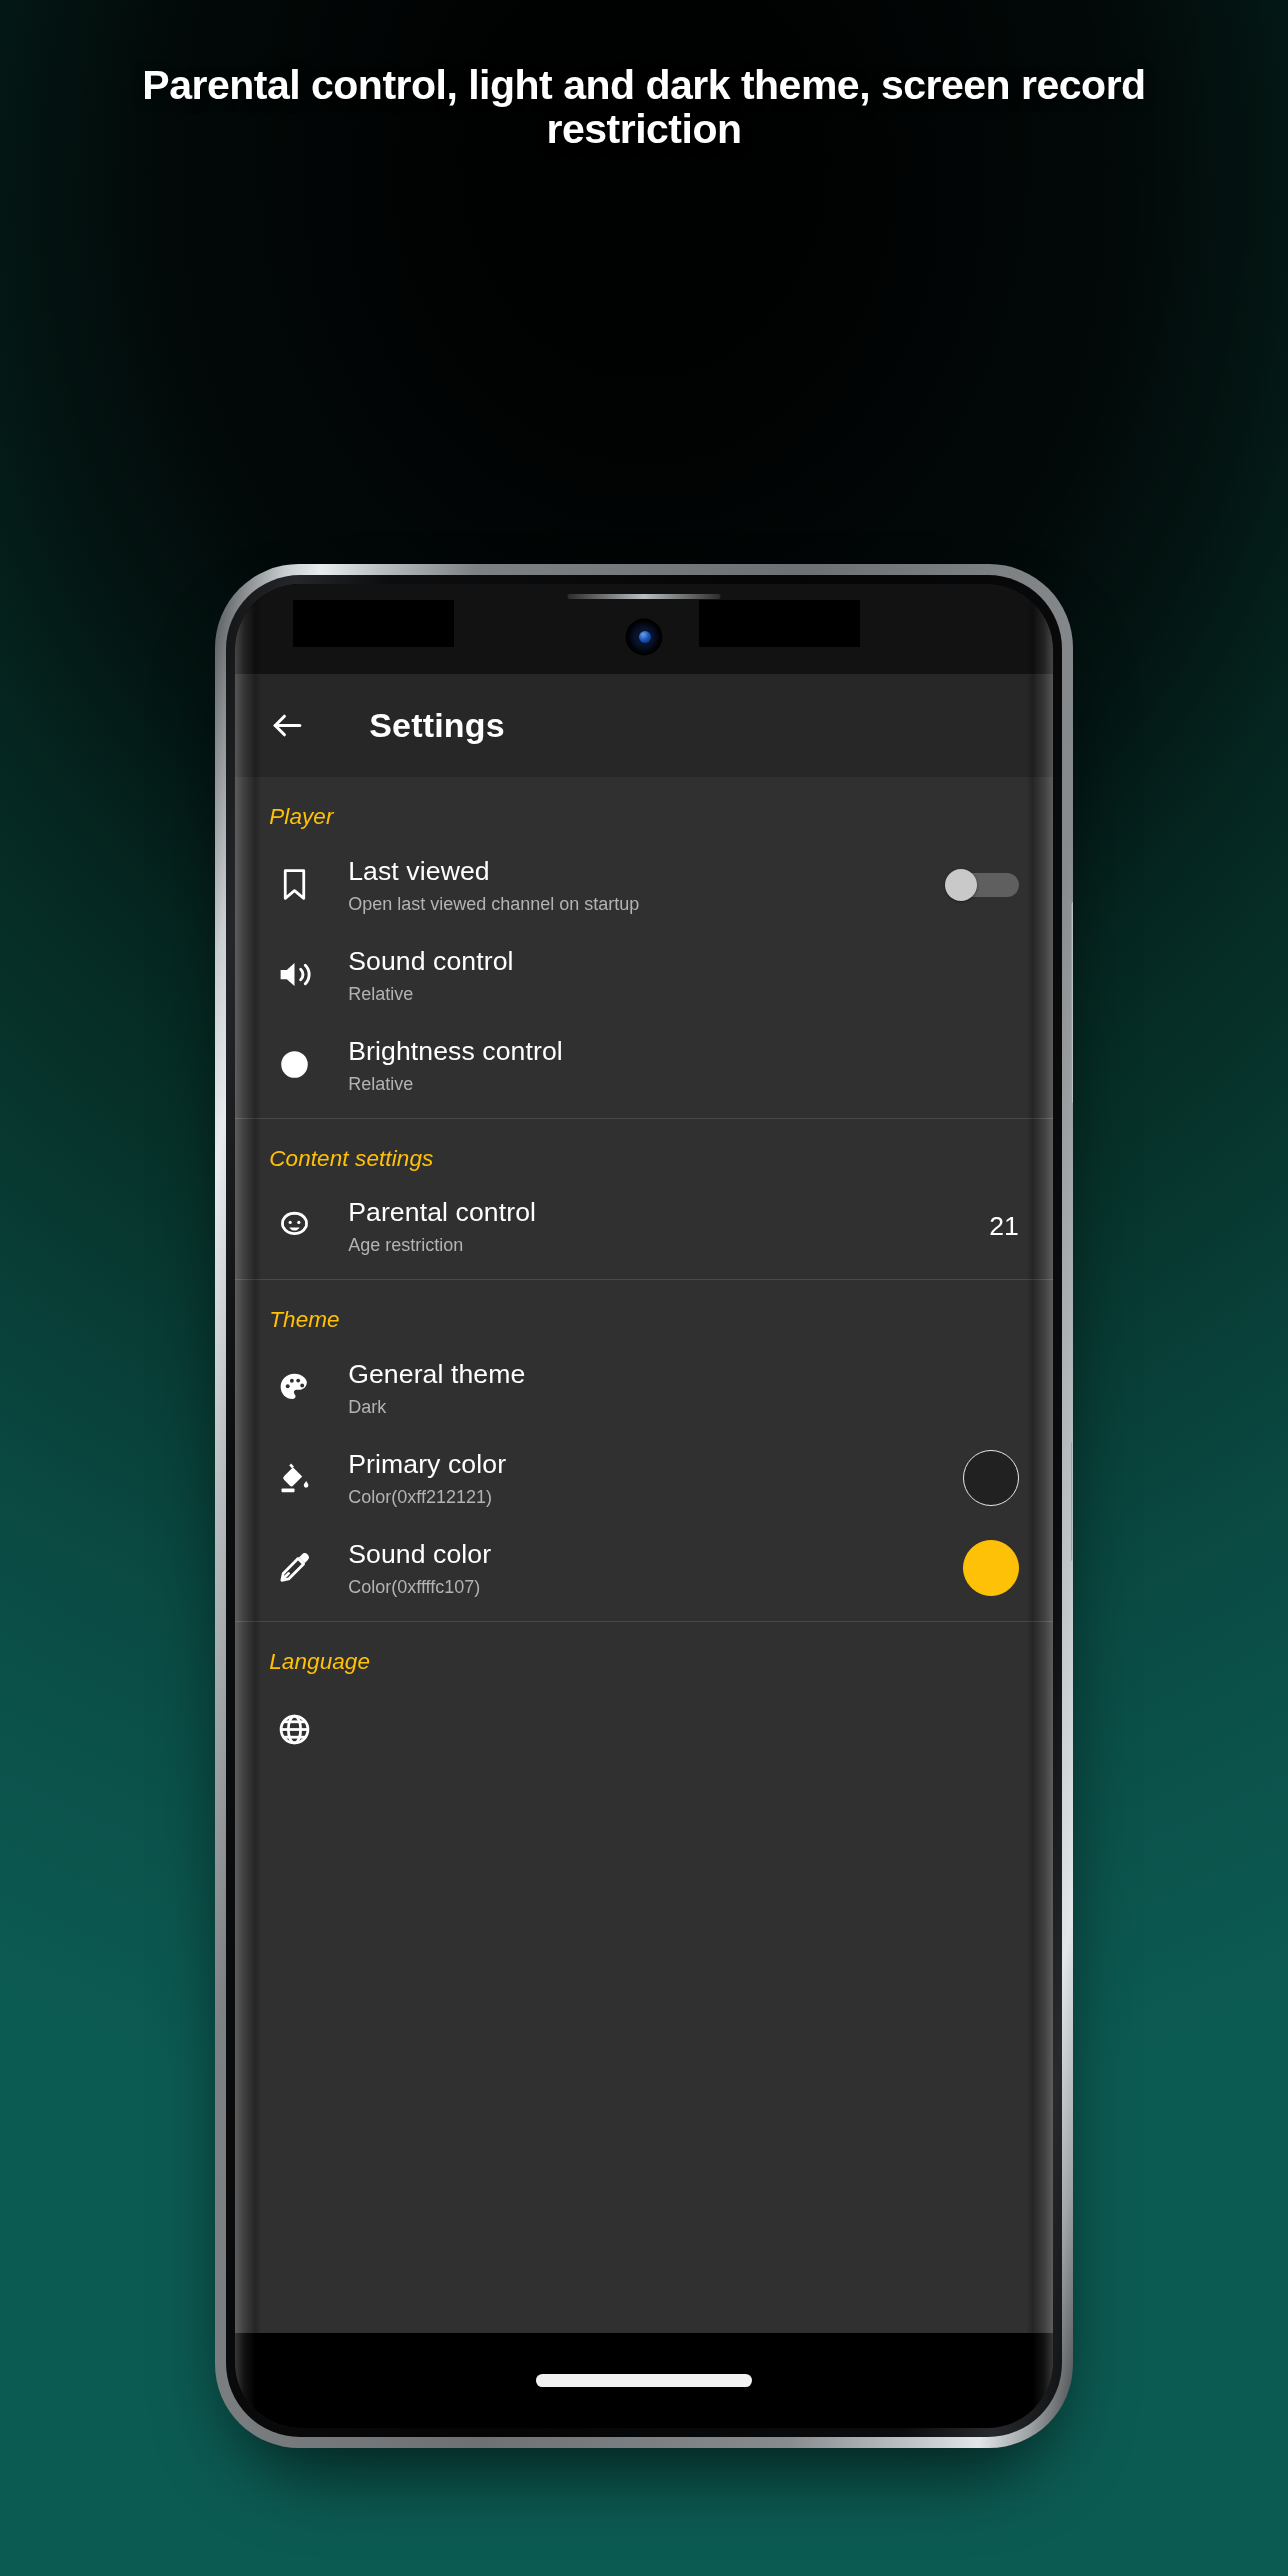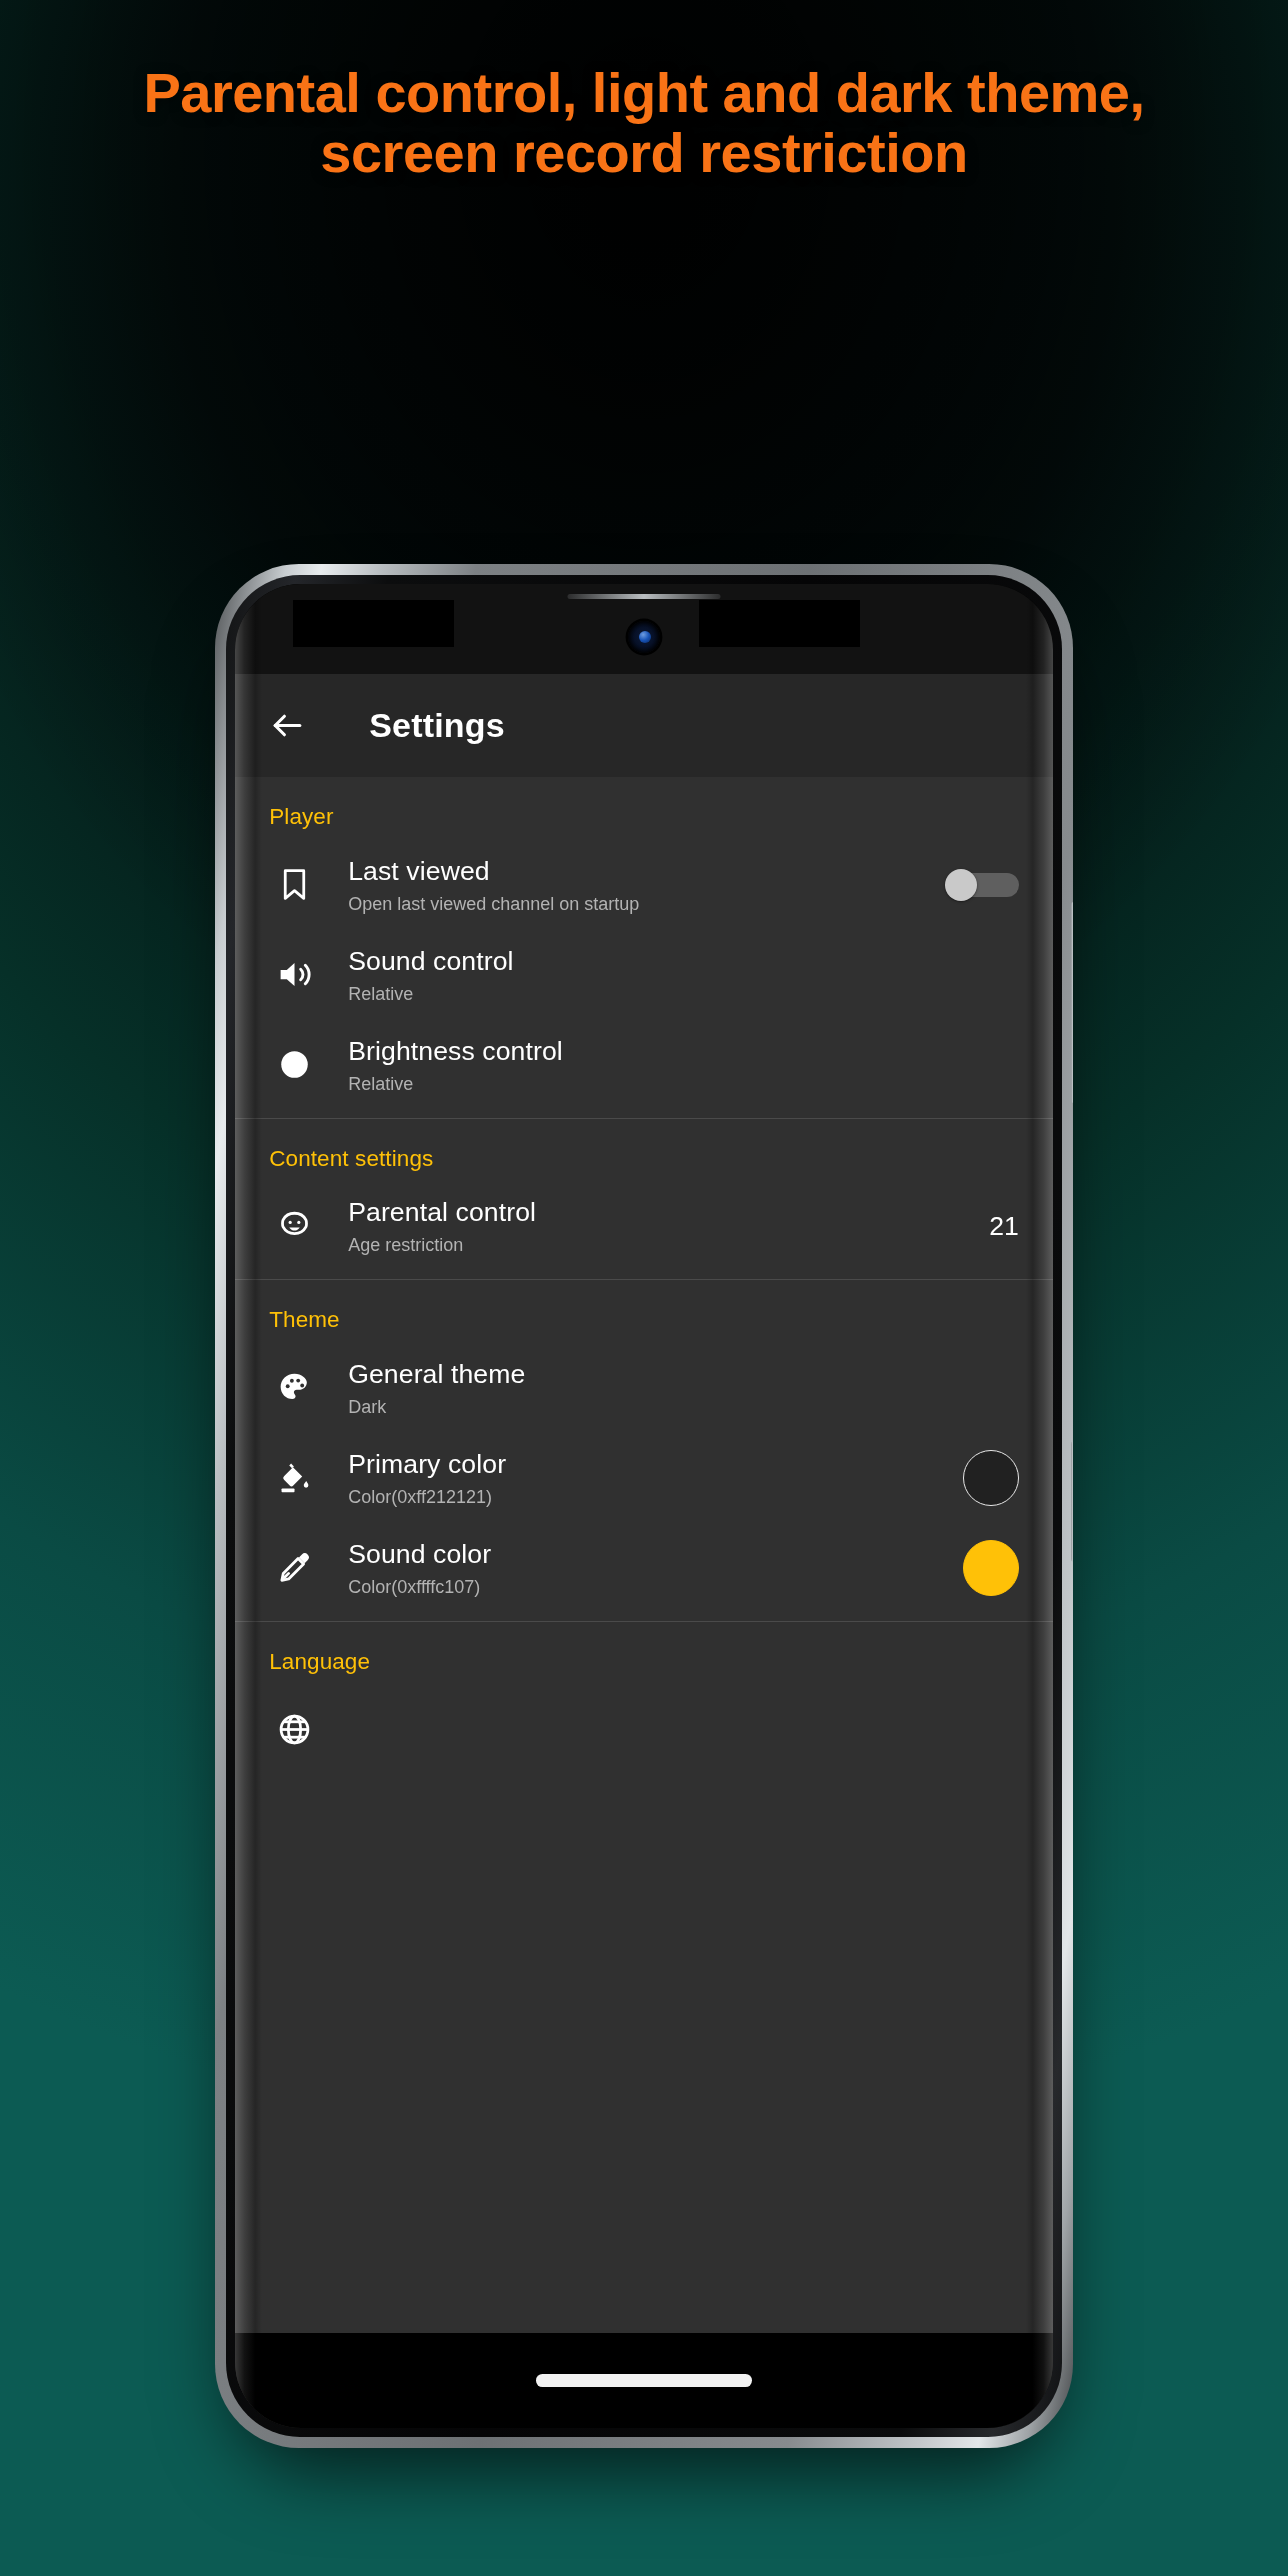--- a/index.html
+++ b/index.html
@@ -20,22 +20,22 @@
   #bg-vignette {
     position:absolute; inset:0;
     background:radial-gradient(90% 55% at 50% 6%, rgba(0,0,0,0.92) 0%, rgba(0,0,0,0.55) 35%, rgba(0,0,0,0) 68%);
   }
 
   
   #headline {
     position:absolute;
     left:0; right:0; top:63px;
     text-align:center;
-    color:#f97316;
-    font-size:56px;
+    color:#ffffff;
+    font-size:41px;
     font-weight:bold;
     line-height:1.08;
     letter-spacing:-0.5px;
     padding:0 56px;
     text-shadow:0 1.6px 11.3px rgba(0,0,0,0.5);
   }
 
   
   #phone-wrap {
     position:absolute;
@@ -146,20 +146,21 @@
     letter-spacing:0.2px;
   }
 
   #settings-list { flex:1 1 auto; overflow:hidden; background:#303030; }
 
   .section-header {
     color:#ffc107;
     font-size:22.5px;
     padding:27px 0 9.7px 34px;
     letter-spacing:0.1px;
+    font-style:italic;
   }
   .divider { height:0.8px; background:#4a4a4a; margin:8px 0 0 0; }
 
   .row {
     display:flex; align-items:center;
     padding:14.5px 34px 14.5px 34px;
     min-height:90px;
   }
   .row-icon {
     flex:0 0 50px; width:50px; height:50px;

